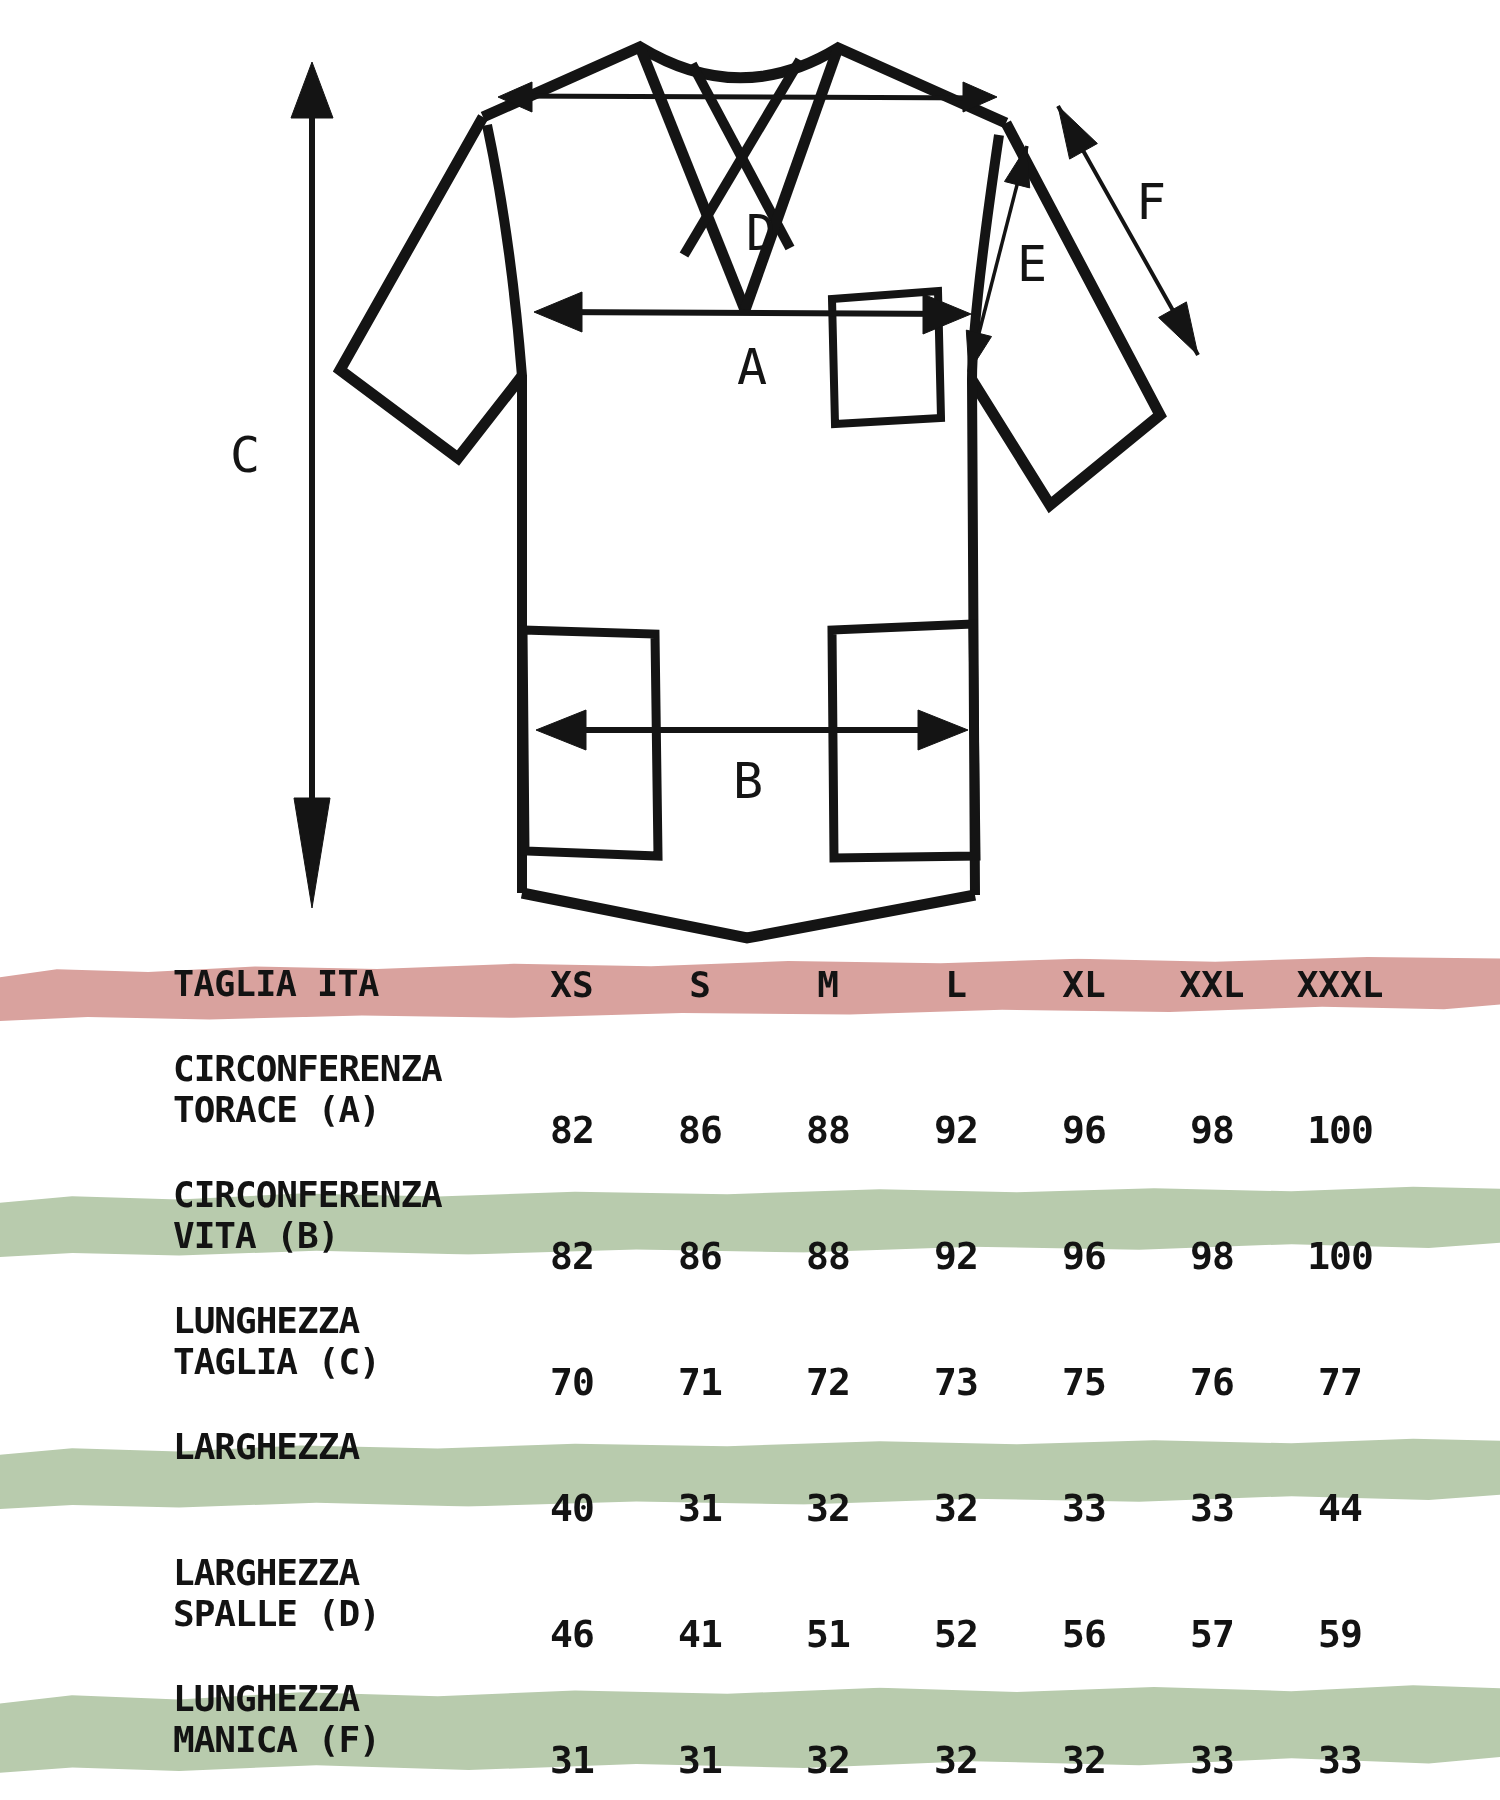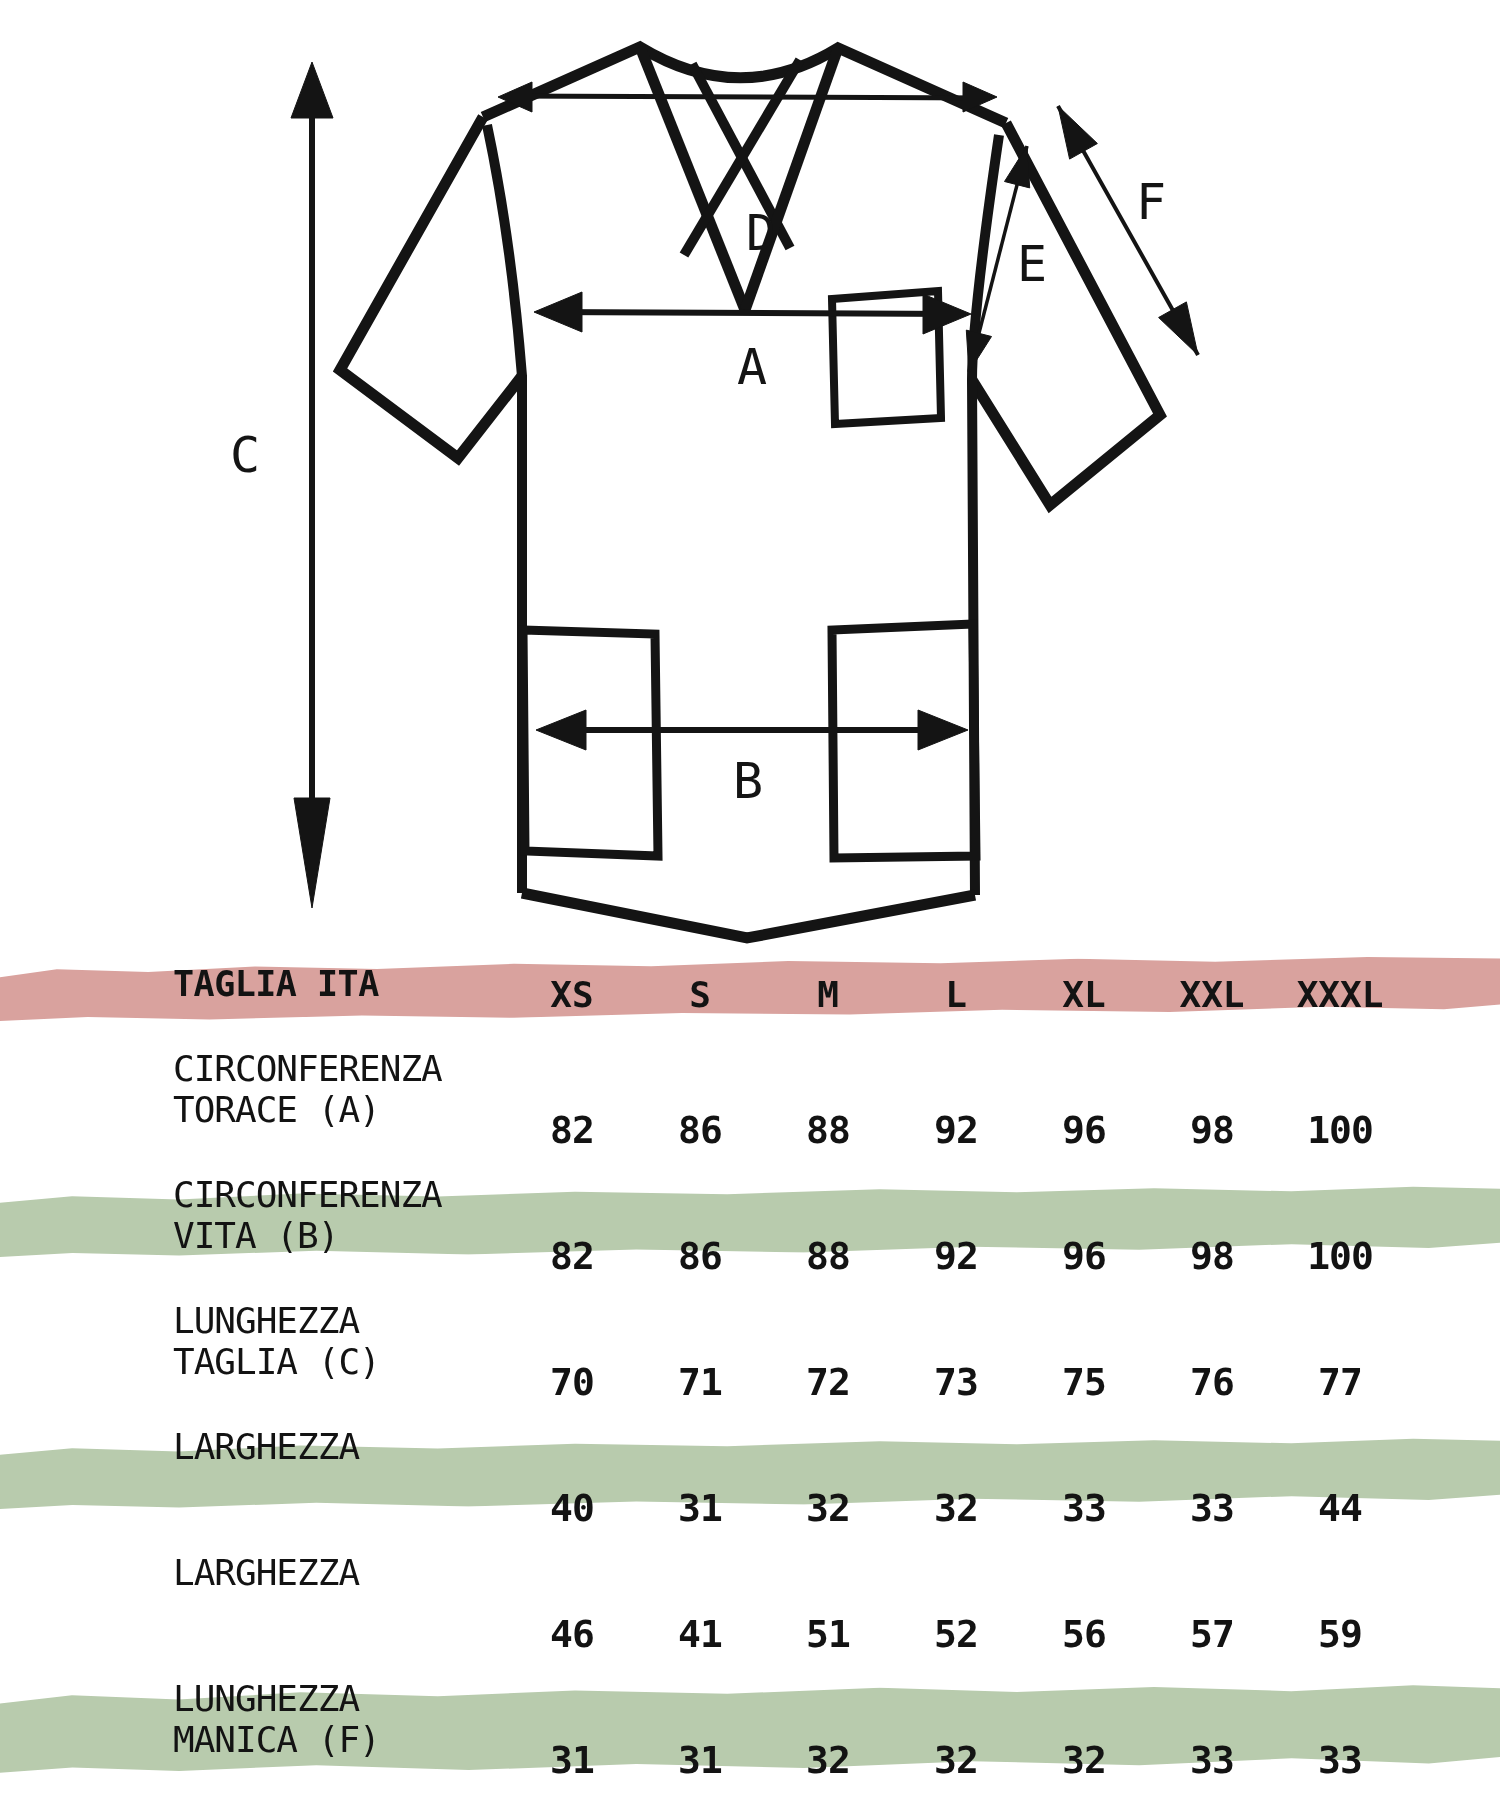--- a/index.html
+++ b/index.html
@@ -28,26 +28,26 @@
     clip-path:polygon(0% 22%,4% 8%,10% 14%,17% 6%,25% 12%,34% 5%,43% 11%,52% 4%,62% 10%,71% 4%,80% 11%,90% 5%,100% 10%,100% 86%,95% 96%,87% 90%,77% 97%,66% 91%,56% 97%,45% 92%,34% 98%,24% 92%,14% 97%,6% 91%,0% 97%);
   }
   .band.green{
     top:22px;height:66px;background:#b8cbad;transform:rotate(-0.35deg);
     clip-path:polygon(0% 16%,5% 6%,12% 12%,20% 4%,29% 10%,38% 4%,48% 9%,58% 3%,67% 9%,76% 4%,85% 10%,93% 4%,100% 9%,100% 88%,94% 97%,85% 90%,75% 97%,64% 91%,53% 98%,42% 92%,31% 98%,21% 91%,12% 97%,5% 92%,0% 98%);
   }
   .band.green.tall{top:16px;height:84px;}
   .hdr-label,.row-label{position:relative;z-index:1;padding-left:165px;}
   .hdr-label{margin-top:14px;font-size:35px;font-weight:bold;letter-spacing:-0.5px;}
   .hdr-size{
-    position:relative;z-index:1;margin-top:24px;text-align:center;
+    position:relative;z-index:1;margin-top:14px;text-align:center;
     font-size:36px;font-weight:bold;
   }
   .row-label{padding-top:8px;}
   .row-label .l1,.row-label .l2{
-    font-size:36px;font-weight:normal;line-height:41px;letter-spacing:-1px;white-space:nowrap;
+    font-size:36px;font-weight:bold;line-height:41px;letter-spacing:-1px;white-space:nowrap;
   }
   .val{
     position:relative;z-index:1;margin-top:68px;text-align:center;
     font-size:38px;font-weight:bold;letter-spacing:-1px;
   }
 </style>
 </head>
 <body>
 
 <div class="sheet">
@@ -184,20 +184,21 @@
       <div class="val">32</div>
       <div class="val">32</div>
       <div class="val">33</div>
       <div class="val">33</div>
       <div class="val">44</div>
     </div>
 
     <div class="t-row">
       <div class="row-label">
         <div class="l1">LARGHEZZA</div>
+        <div class="l2">SPALLE (D)</div>
       </div>
       <div class="val">46</div>
       <div class="val">41</div>
       <div class="val">51</div>
       <div class="val">52</div>
       <div class="val">56</div>
       <div class="val">57</div>
       <div class="val">59</div>
     </div>
 

